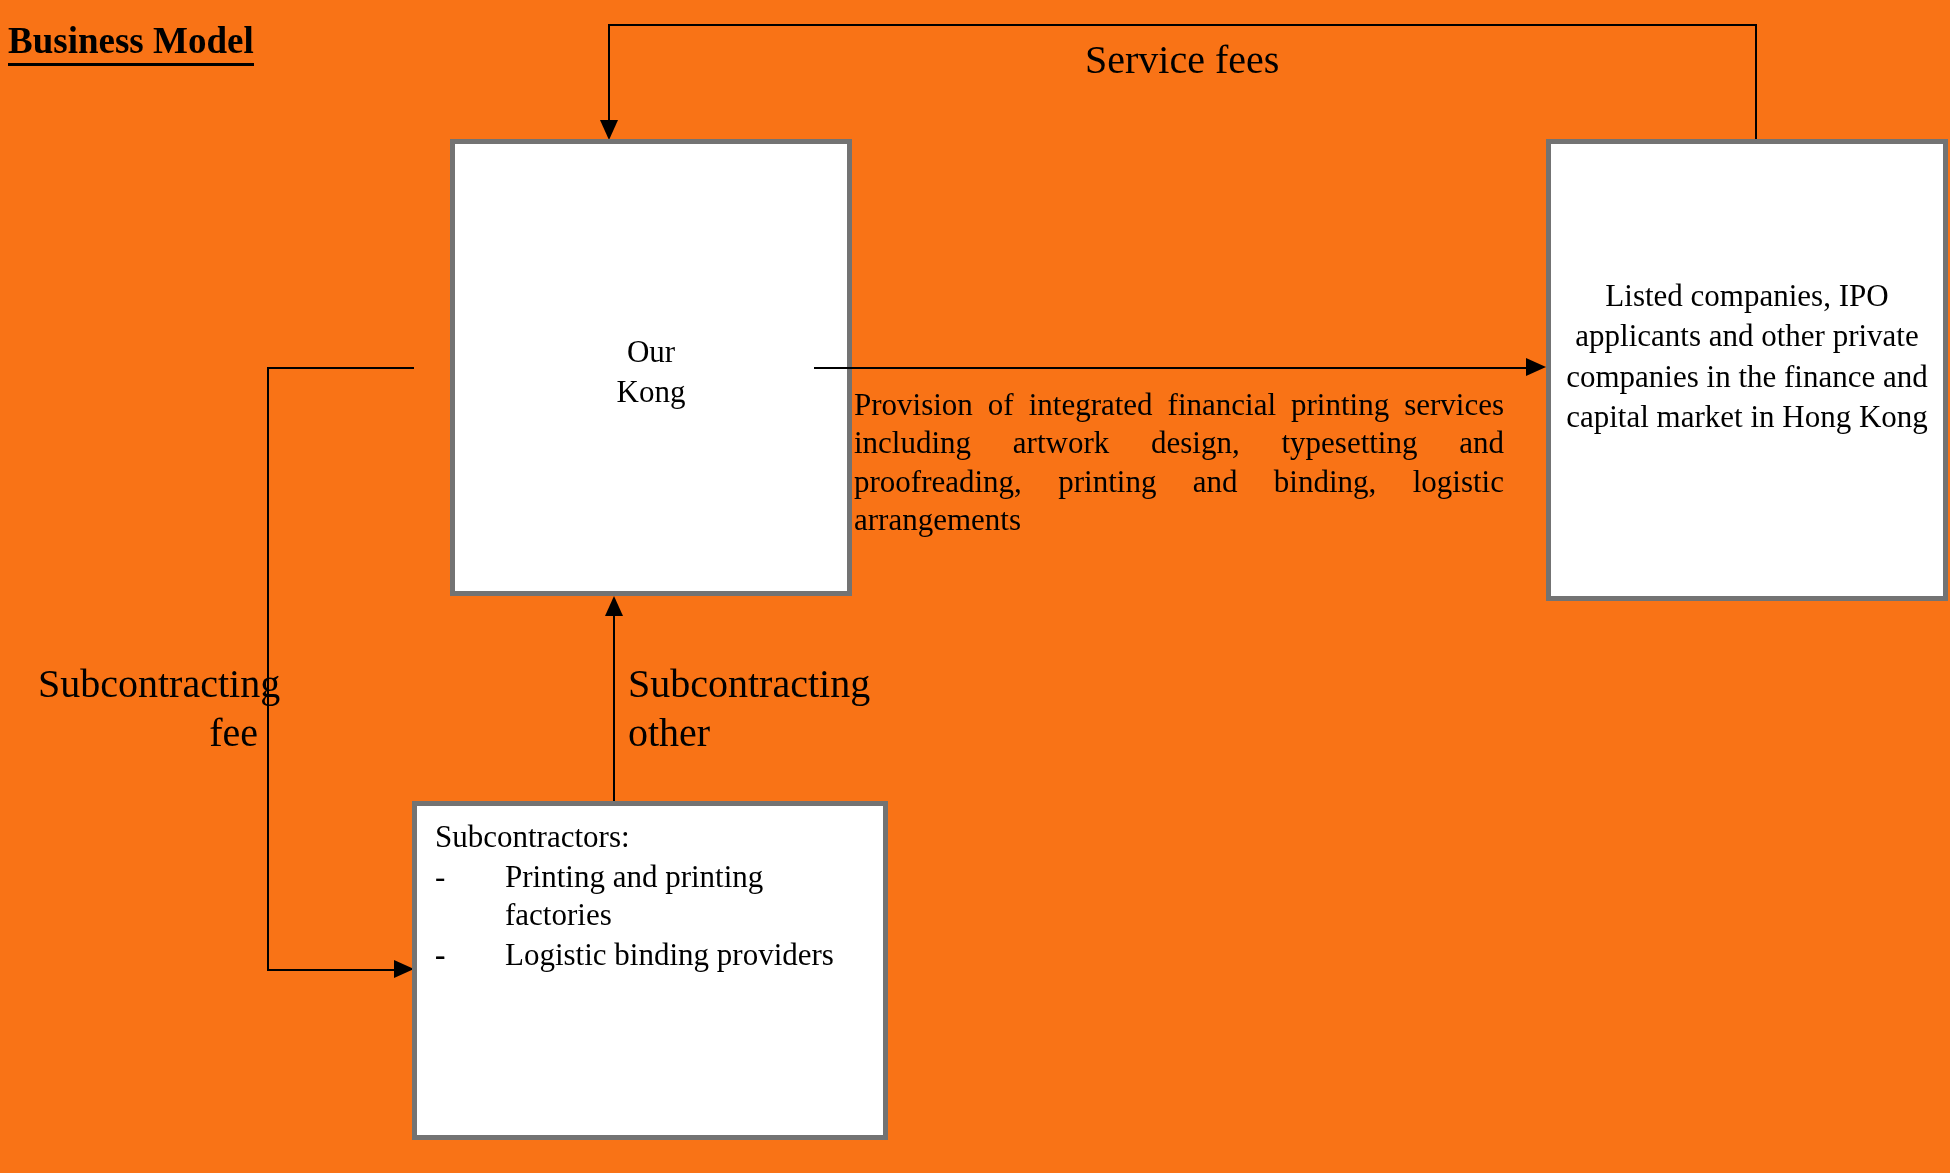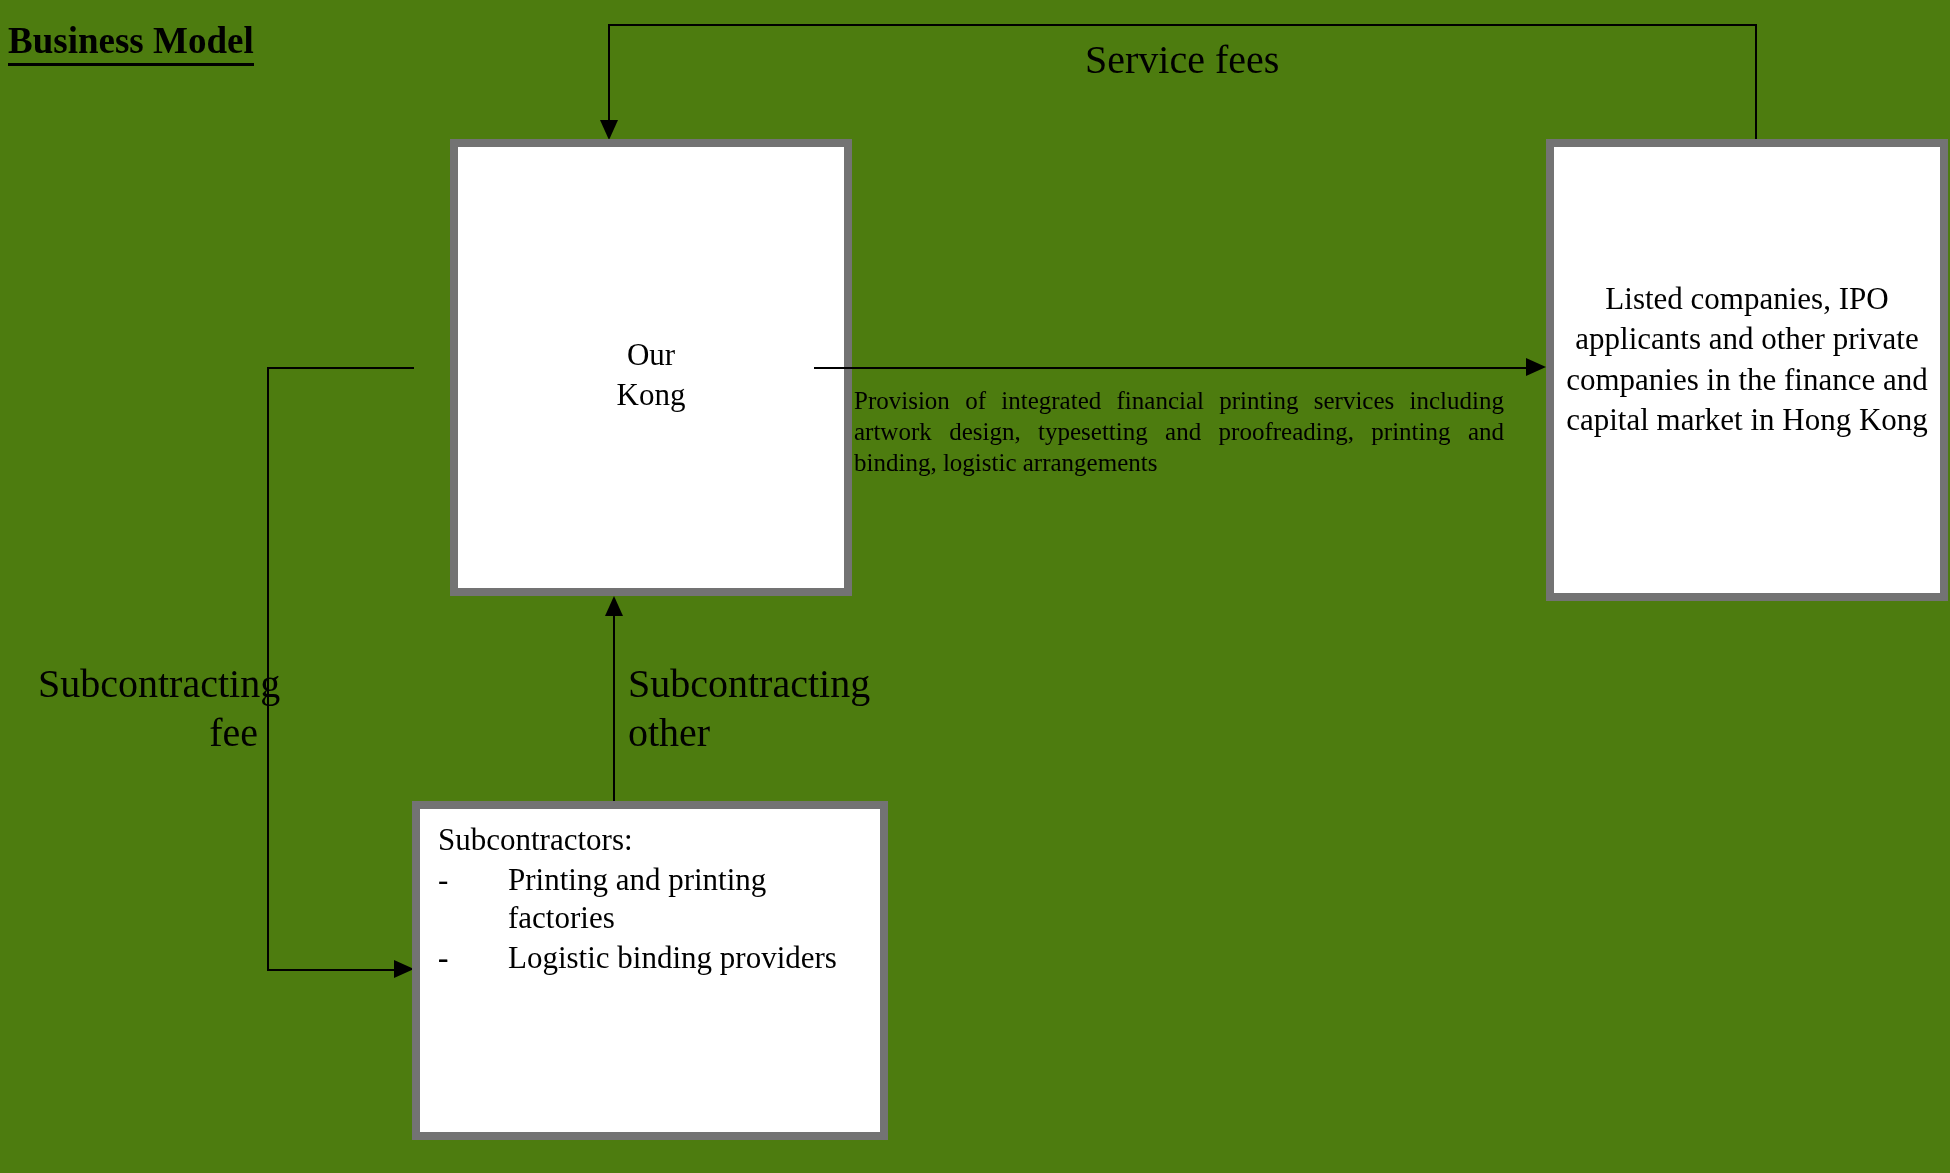--- a/index.html
+++ b/index.html
@@ -4,21 +4,21 @@
 <style>
   html, body {
     margin: 0;
     padding: 0;
     background: #ffffff;
   }
   #page {
     position: relative;
     width: 1950px;
     height: 1173px;
-    background: #4d7c0f;
+    background: #f97316;
     font-family: "Liberation Serif", "DejaVu Serif", serif;
     color: #000000;
     overflow: hidden;
   }
 
   
   #title {
     position: absolute;
     left: 8px;
     top: 22px;
@@ -27,21 +27,21 @@
     letter-spacing: 0px;
     border-bottom: 3px solid #000;
     padding-bottom: 2px;
     line-height: 1.05;
     white-space: nowrap;
   }
 
   
   .box {
     position: absolute;
-    border: 8px solid #737373;
+    border: 5px solid #737373;
     background: #ffffff;
     box-sizing: border-box;
   }
   #box-our-group {
     left: 412px;
     top: 139px;
     width: 402px;
     height: 457px;
     margin-left: 38px;
   }
@@ -159,21 +159,21 @@
     left: 38px;
     top: 660px;
     width: 220px;
     text-align: right;
   }
   #label-provision {
     position: absolute;
     left: 854px;
     top: 386px;
     width: 650px;
-    font-size: 25px;
+    font-size: 31px;
     line-height: 1.235;
     text-align: justify;
   }
 </style>
 </head>
 <body>
 
 <div id="page">
 
   <div id="title">Business Model</div>

